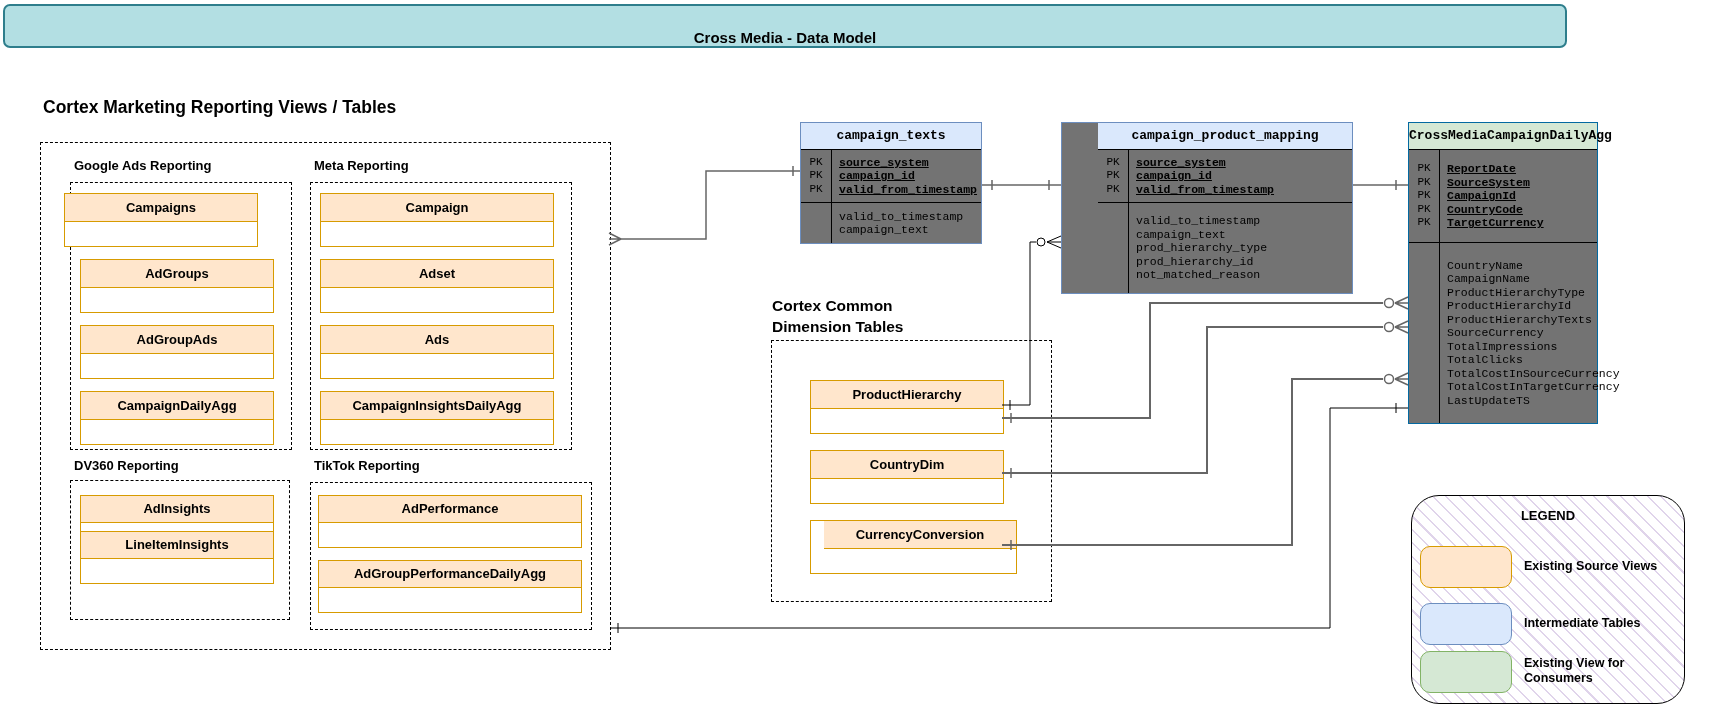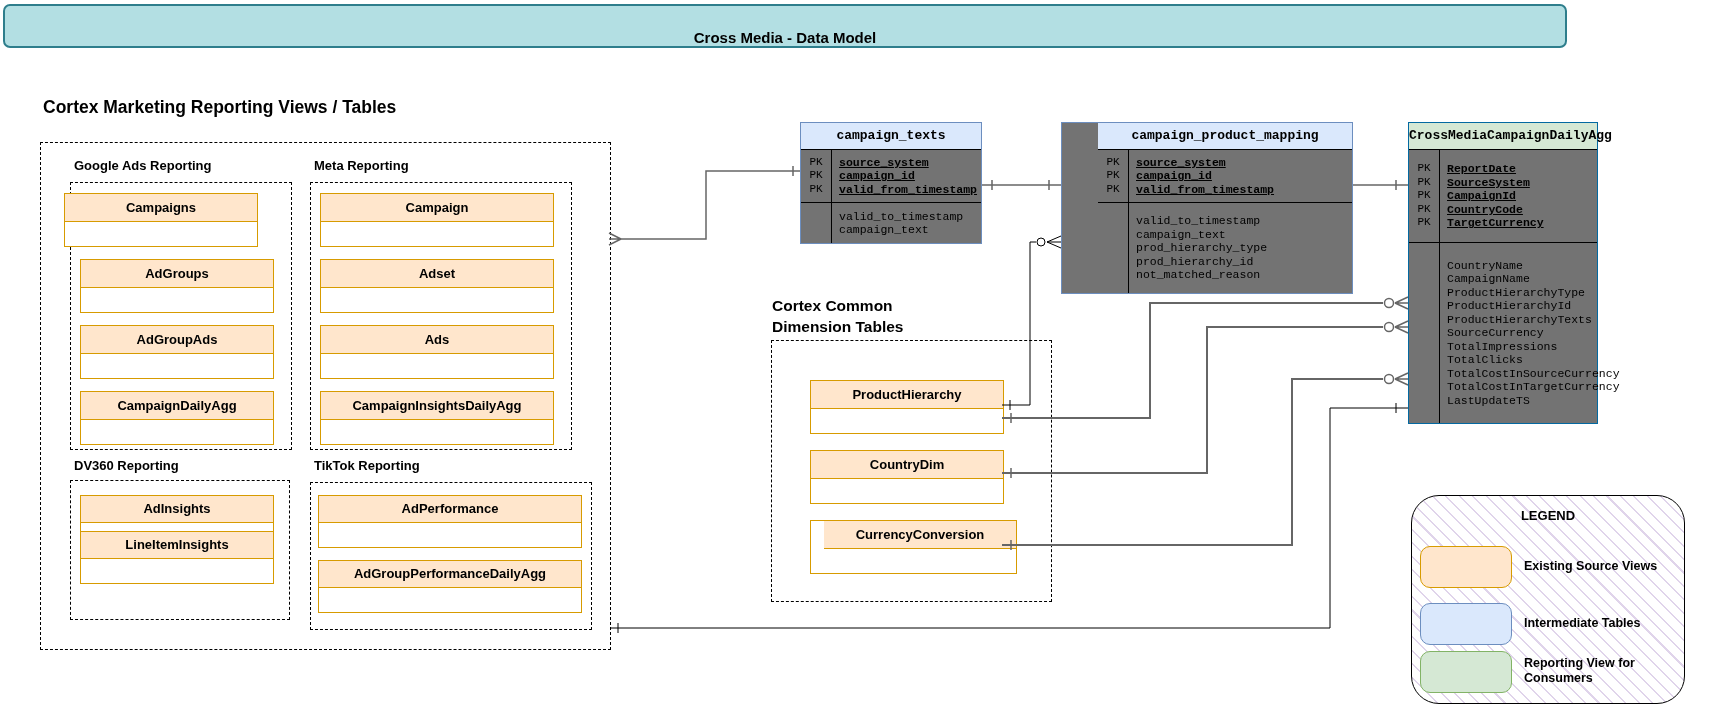--- a/index.html
+++ b/index.html
@@ -339,16 +339,16 @@
     </div>
   </div>
 
   <div class="legend">
     <div class="legend-title">LEGEND</div>
     <div class="sw o"></div>
     <div class="sw-label l1">Existing Source Views</div>
     <div class="sw b"></div>
     <div class="sw-label l2">Intermediate Tables</div>
     <div class="sw g"></div>
-    <div class="sw-label l3">Reporting View for Consumers</div>
+    <div class="sw-label l3">Existing View for Consumers</div>
   </div>
 
 </div>
 
 </body></html>

